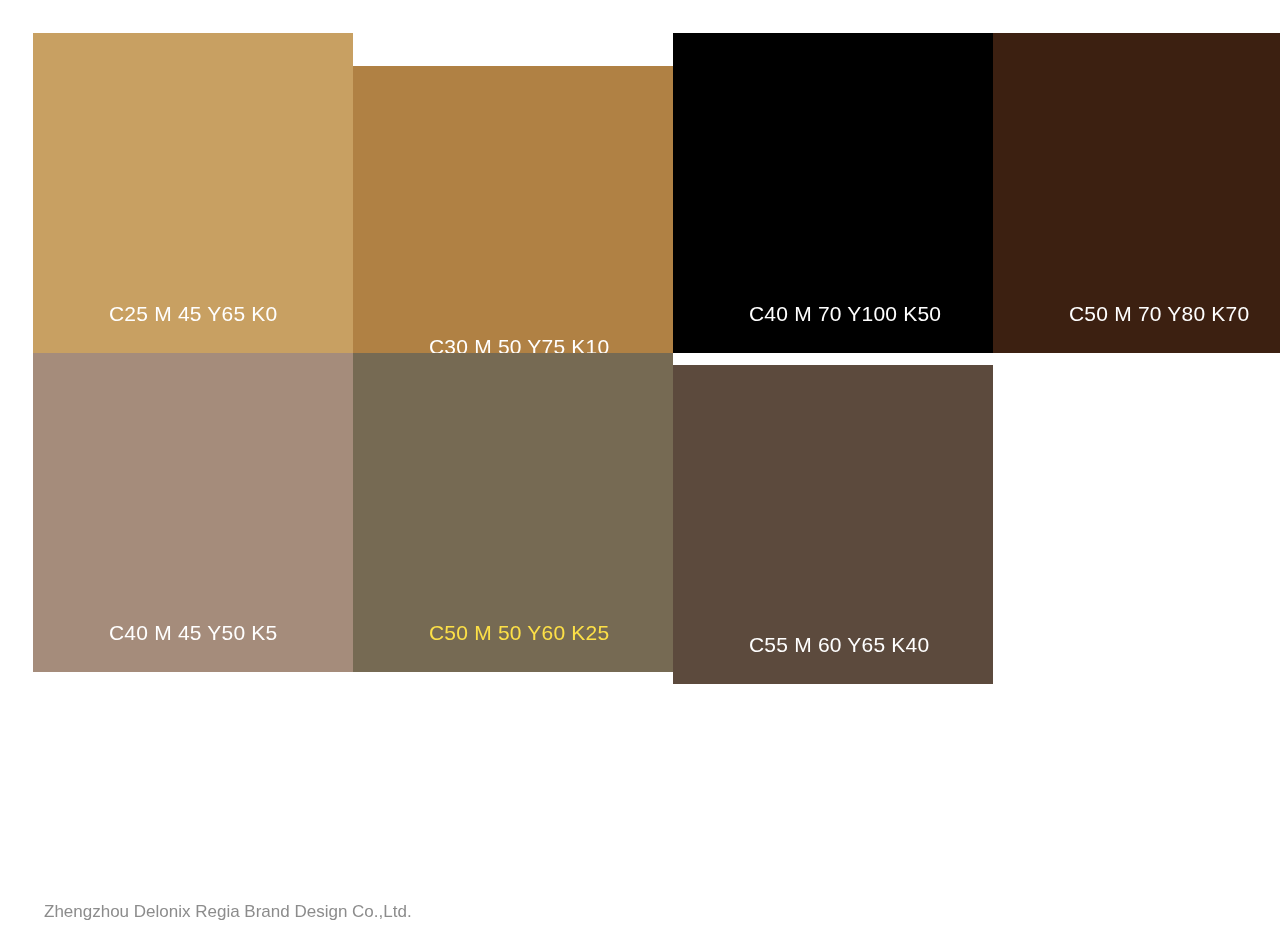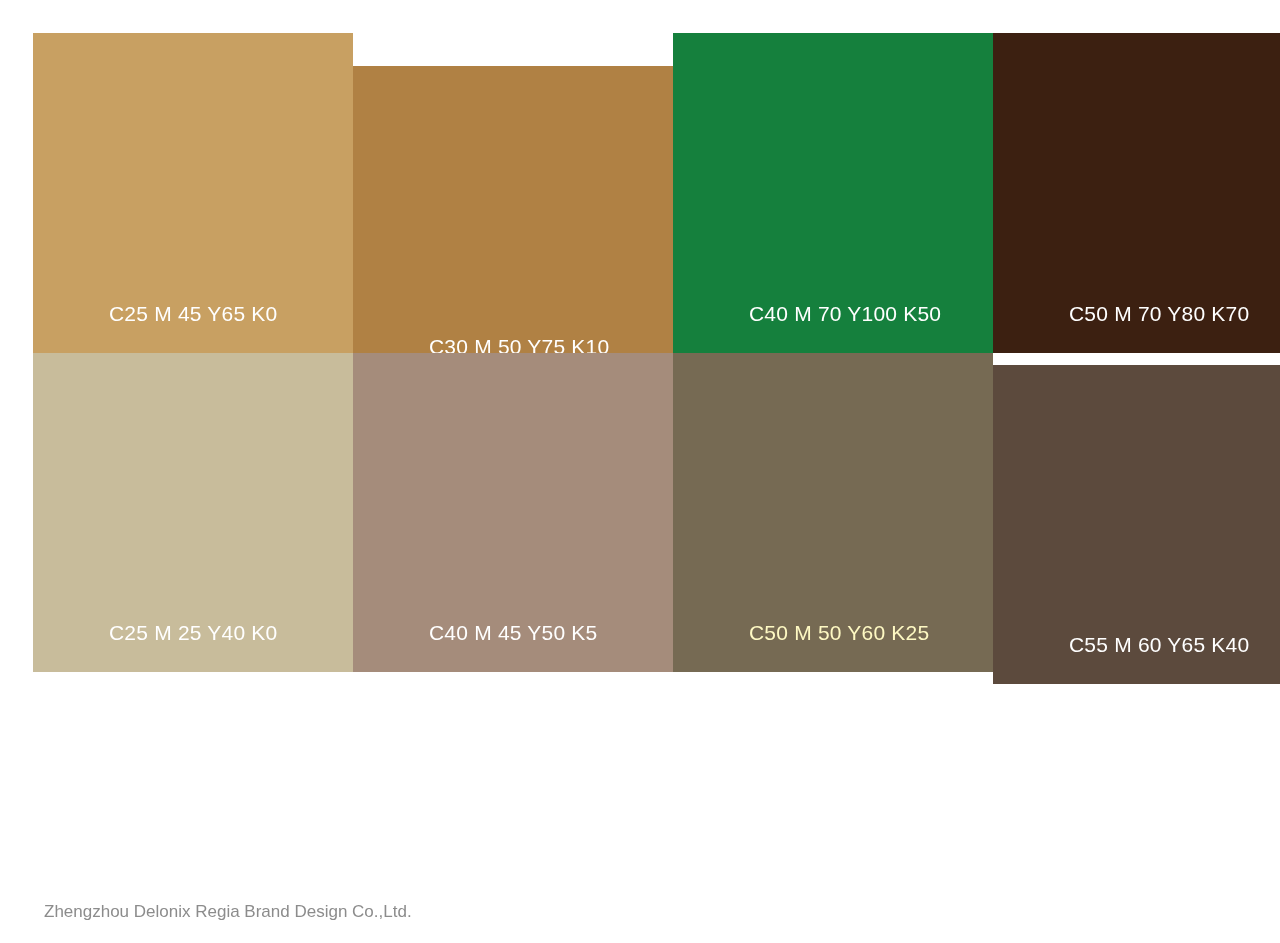--- a/index.html
+++ b/index.html
@@ -78,38 +78,35 @@
   <div id="swatch-grid">
 
     <div class="swatch" style="background-color: rgb(200, 160, 98);">
       <span class="swatch-label" style="color: rgb(255, 255, 255);">C25 M 45 Y65 K0</span>
     </div>
 
     <div class="swatch" style="background-color: rgb(176, 129, 68); margin-top: 33px;">
       <span class="swatch-label" style="color: rgb(255, 255, 255);">C30 M 50 Y75 K10</span>
     </div>
 
-    <div class="swatch" style="background-color: #15803d;">
+    <div class="swatch" style="background-color: #000000;">
       <span class="swatch-label" style="color: rgb(255, 255, 255);">C40 M 70 Y100 K50</span>
     </div>
 
     <div class="swatch" style="background-color: rgb(60, 32, 17);">
       <span class="swatch-label" style="color: rgb(255, 255, 255); margin-top: 28px;">C50 M 70 Y80 K70</span>
     </div>
 
-    <div class="swatch" style="background-color: rgb(200, 188, 155);">
-      <span class="swatch-label" style="color: rgb(255, 255, 255);">C25 M 25 Y40 K0</span>
-    </div>
 
     <div class="swatch" style="background-color: rgb(165, 140, 123);">
       <span class="swatch-label" style="color: rgb(255, 255, 255);">C40 M 45 Y50 K5</span>
     </div>
 
     <div class="swatch" style="background-color: rgb(118, 106, 83);">
-      <span class="swatch-label" style="color: #fef9c3;">C50 M 50 Y60 K25</span>
+      <span class="swatch-label" style="color: #fde047;">C50 M 50 Y60 K25</span>
     </div>
 
     <div class="swatch" style="background-color: rgb(92, 74, 61); margin-top: 12px;">
       <span class="swatch-label" style="color: rgb(255, 255, 255);">C55 M 60 Y65 K40</span>
     </div>
 
   </div>
 
   <div id="footer" style="color: rgb(140, 140, 140);">
     <span class="line">Zhengzhou Delonix Regia Brand Design Co.,Ltd.</span>

